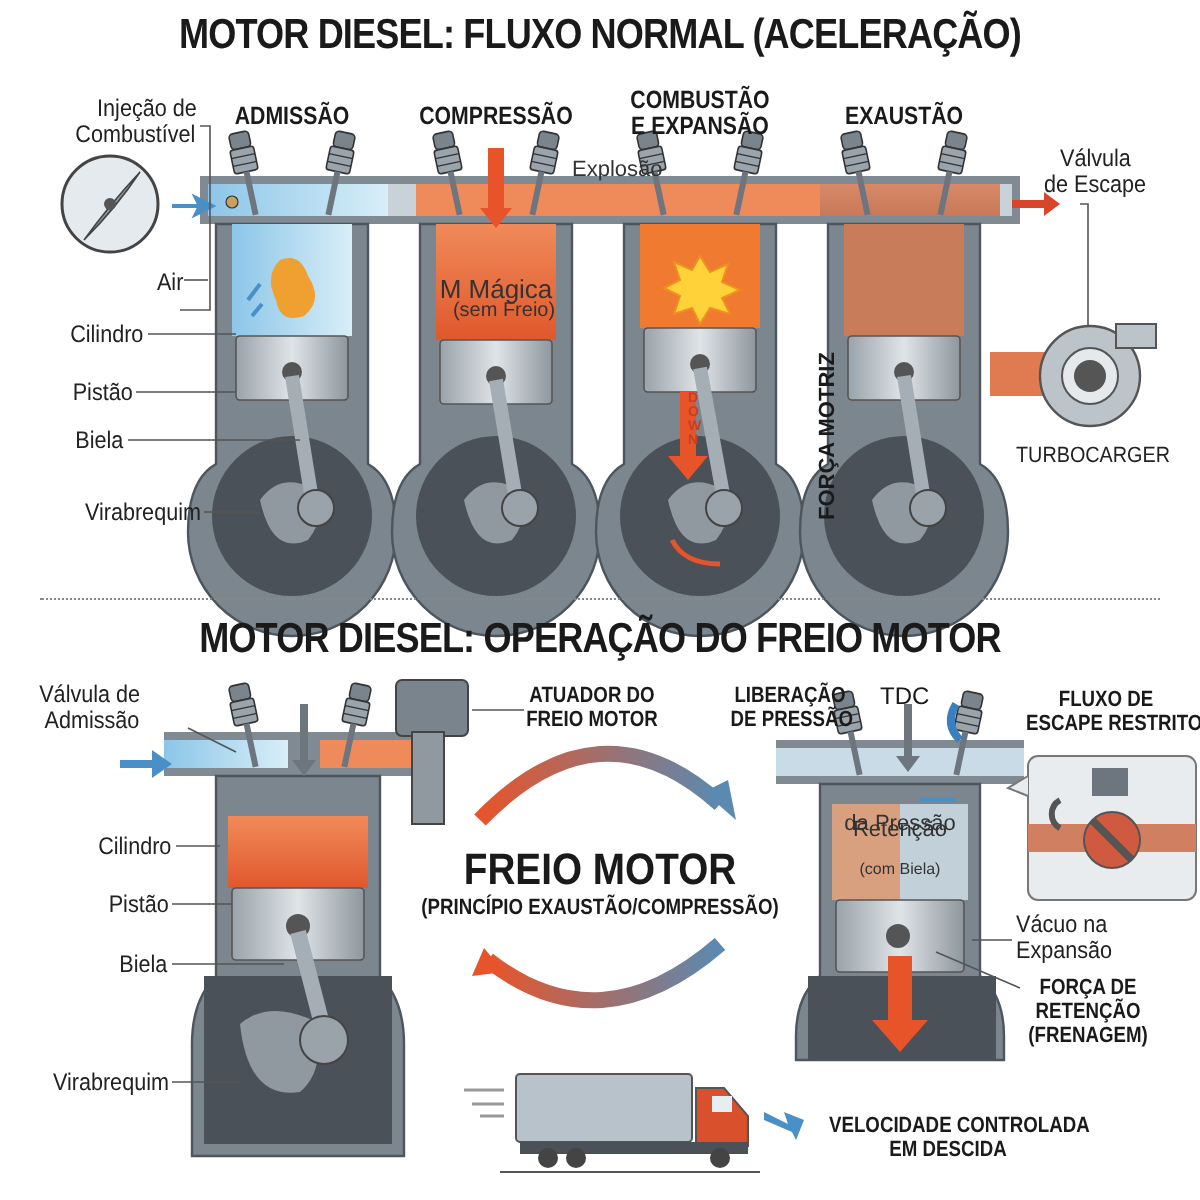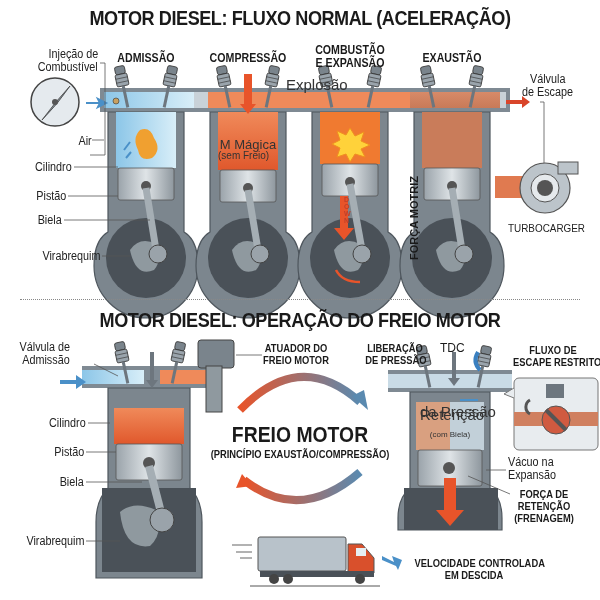--- a/index.html
+++ b/index.html
@@ -3,21 +3,21 @@
 <meta charset="utf-8">
 <style>
   html,body{margin:0;padding:0;background:#ffffff;}
   body{width:600px;height:600px;position:relative;overflow:hidden;font-family:"Liberation Sans",sans-serif;color:#1a1a1a;}
   .abs{position:absolute;}
   .title{font-family:"Liberation Sans",sans-serif;font-weight:bold;font-size:21px;letter-spacing:-0.5px;transform:scaleX(0.86);transform-origin:center;white-space:nowrap;text-align:center;left:0;width:600px;}
   .stage{font-weight:bold;font-size:12.5px;transform:scaleX(0.85);transform-origin:center;text-align:center;line-height:13px;white-space:nowrap;}
   .lbl{font-size:12px;color:#222;white-space:nowrap;transform:scaleX(0.9);transform-origin:right center;}
   .lbl-left{transform-origin:left center;}
   .blbl{font-weight:bold;font-size:11px;text-align:center;line-height:12px;white-space:nowrap;transform:scaleX(0.85);transform-origin:center;}
-  .small{font-size:15px;color:#333;text-align:center;line-height:10px;white-space:nowrap;}
+  .small{font-size:11px;color:#333;text-align:center;line-height:10px;white-space:nowrap;}
   .divider{left:20px;width:560px;top:299px;border-top:1px dotted #888;}
   svg{position:absolute;left:0;top:0;}
 </style>
 </head>
 <body>
 
 <svg width="600" height="600" viewBox="0 0 600 600">
   <defs>
     <linearGradient id="gMetal" x1="0" x2="1">
       <stop offset="0" stop-color="#9aa3aa"></stop>
@@ -246,21 +246,21 @@
 
 <div class="abs lbl" style="right:502px;top:47px;">Injeção de</div>
 <div class="abs lbl" style="right:502px;top:60px;">Combustível</div>
 <div class="abs lbl" style="right:508px;top:134px;">Air</div>
 <div class="abs lbl" style="right:528px;top:160px;">Cilindro</div>
 <div class="abs lbl" style="right:534px;top:189px;">Pistão</div>
 <div class="abs lbl" style="right:538px;top:213px;">Biela</div>
 <div class="abs lbl" style="right:500px;top:249px;">Virabrequim</div>
 
 <div class="abs small" style="left:218px;width:60px;top:140px;font-size:13px;">M Mágica</div>
-<div class="abs small" style="left:218px;width:40px;top:151px;font-size:10px;">(sem Freio)</div>
+<div class="abs small" style="left:218px;width:68px;top:151px;font-size:10px;">(sem Freio)</div>
 <div class="abs small" style="left:286px;top:80px;">Explosão</div>
 <div class="abs" style="left:344px;top:196px;width:8px;font-size:7px;font-weight:bold;color:#c0402a;word-break:break-all;line-height:7px;">DOWN</div>
 <div class="abs" style="left:408px;top:260px;transform:rotate(-90deg);transform-origin:left top;font-weight:bold;font-size:11px;white-space:nowrap;">FORÇA MOTRIZ</div>
 
 <div class="abs lbl lbl-left" style="left:530px;top:72px;">Válvula</div>
 <div class="abs lbl lbl-left" style="left:522px;top:85px;">de Escape</div>
 <div class="abs lbl lbl-left" style="left:508px;top:222px;font-size:11px;">TURBOCARGER</div>
 
 <div class="abs divider"></div>
 

